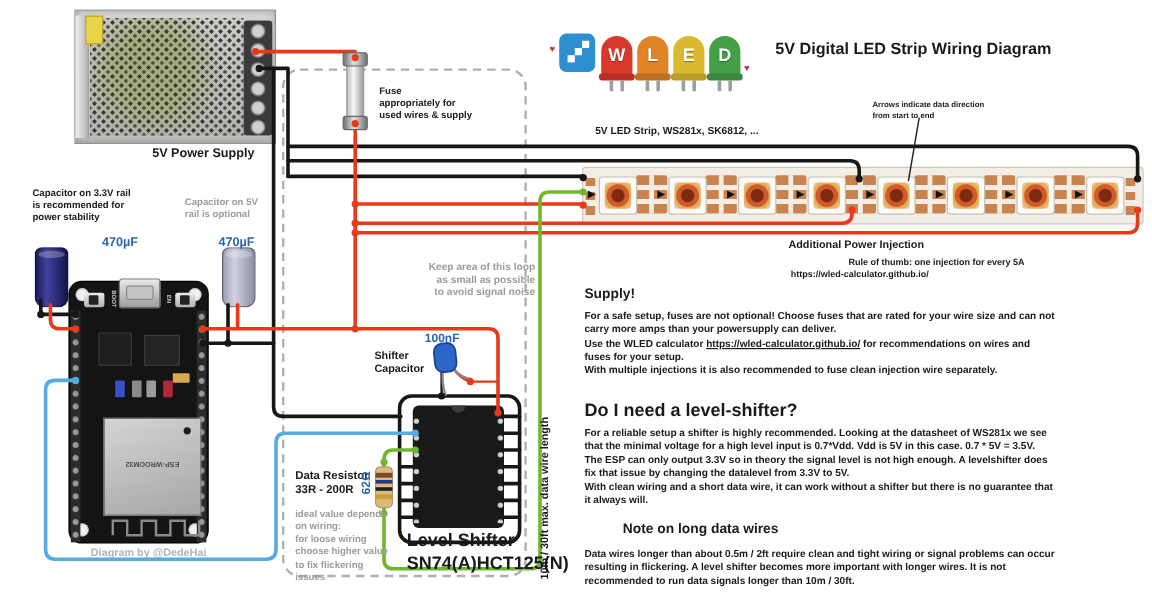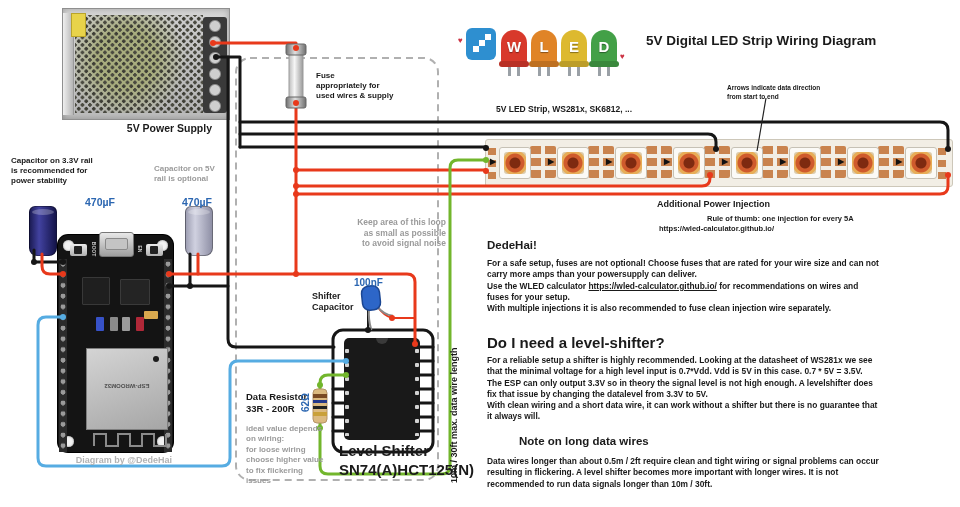--- a/index.html
+++ b/index.html
@@ -256,21 +256,21 @@
     <div class="stair"></div>
   </div>
 <div class="ledchar" style="left:501px;background:#d8392b;">W</div>
 <div class="ledchar" style="left:531px;background:#e08427;">L</div>
 <div class="ledchar" style="left:561px;background:#ddb92f;">E</div>
 <div class="ledchar" style="left:591px;background:#43a047;">D</div>
 <span class="heart" style="left:620px;top:52px;">♥</span>
 <div class="lbl" style="left:646px;top:33px;font-size:13.5px;">5V Digital LED Strip Wiring Diagram</div>
 
 <div class="lbl center" style="left:62px;top:122px;width:150px;font-size:10.5px;">5V Power Supply</div>
-<div class="lbl" style="left:11px;top:156px;font-size:8px;">Capacitor on 3.3V rail
+<div class="lbl" style="left:27px;top:156px;font-size:8px;">Capacitor on 3.3V rail
 is recommended for
 power stability</div>
 <div class="lbl gray" style="left:154px;top:164px;font-size:8px;">Capacitor on 5V
 rail is optional</div>
 <div class="lbl bluetxt" style="left:85px;top:196px;font-size:10.5px;">470µF</div>
 <div class="lbl bluetxt" style="left:182px;top:196px;font-size:10.5px;">470µF</div>
 <div class="lbl" style="left:316px;top:71px;font-size:8px;">Fuse
 appropriately for
 used wires &amp; supply</div>
 <div class="lbl gray center" style="left:338px;top:217px;width:108px;font-size:8.5px;">Keep area of this loop
@@ -291,21 +291,21 @@
 <div class="lbl" style="left:339px;top:442px;font-size:15px;">Level Shifter
 SN74(A)HCT125(N)</div>
 <div class="lbl vert" style="left:449px;top:333px;height:150px;font-size:9px;">10m / 30ft max. data wire length</div>
 <div class="lbl" style="left:496px;top:104px;font-size:8.5px;">5V LED Strip, WS281x, SK6812, ...</div>
 <div class="lbl" style="left:727px;top:84px;font-size:6.5px;line-height:1.35;">Arrows indicate data direction
 from start to end</div>
 <div class="lbl" style="left:657px;top:199px;font-size:9px;">Additional Power Injection</div>
 <div class="lbl" style="left:659px;top:214px;font-size:7.5px;padding-left:48px;">Rule of thumb: one injection for every 5A</div>
 <div class="lbl" style="left:659px;top:224px;font-size:7.5px;">https://wled-calculator.github.io/</div>
 
-<div class="lbl" style="left:487px;top:238px;font-size:11.5px;">DedeHai!</div>
+<div class="lbl" style="left:487px;top:238px;font-size:11.5px;">Supply!</div>
 <div class="lbl" style="left:487px;top:258px;width:478px;font-size:8.4px;line-height:11.3px;"><span>For a safe setup, fuses are not optional! Choose fuses that are rated for your wire size and can not
 carry more amps than your powersupply can deliver.
 Use the WLED calculator </span><span class="link">https://wled-calculator.github.io/</span><span>  for recommendations on wires and
 fuses for your setup.
 With multiple injections it is also recommended to fuse clean injection wire separately.</span></div>
 
 <div class="lbl" style="left:487px;top:334px;font-size:15px;">Do I need a level-shifter?</div>
 <div class="lbl" style="left:487px;top:355px;width:478px;font-size:8.4px;line-height:11.3px;">For a reliable setup a shifter is highly recommended. Looking at the datasheet of WS281x we see
 that the minimal voltage for a high level input is 0.7*Vdd. Vdd is 5V in this case. 0.7 * 5V = 3.5V.
 The ESP can only output 3.3V so in theory the signal level is not high enough. A levelshifter does

